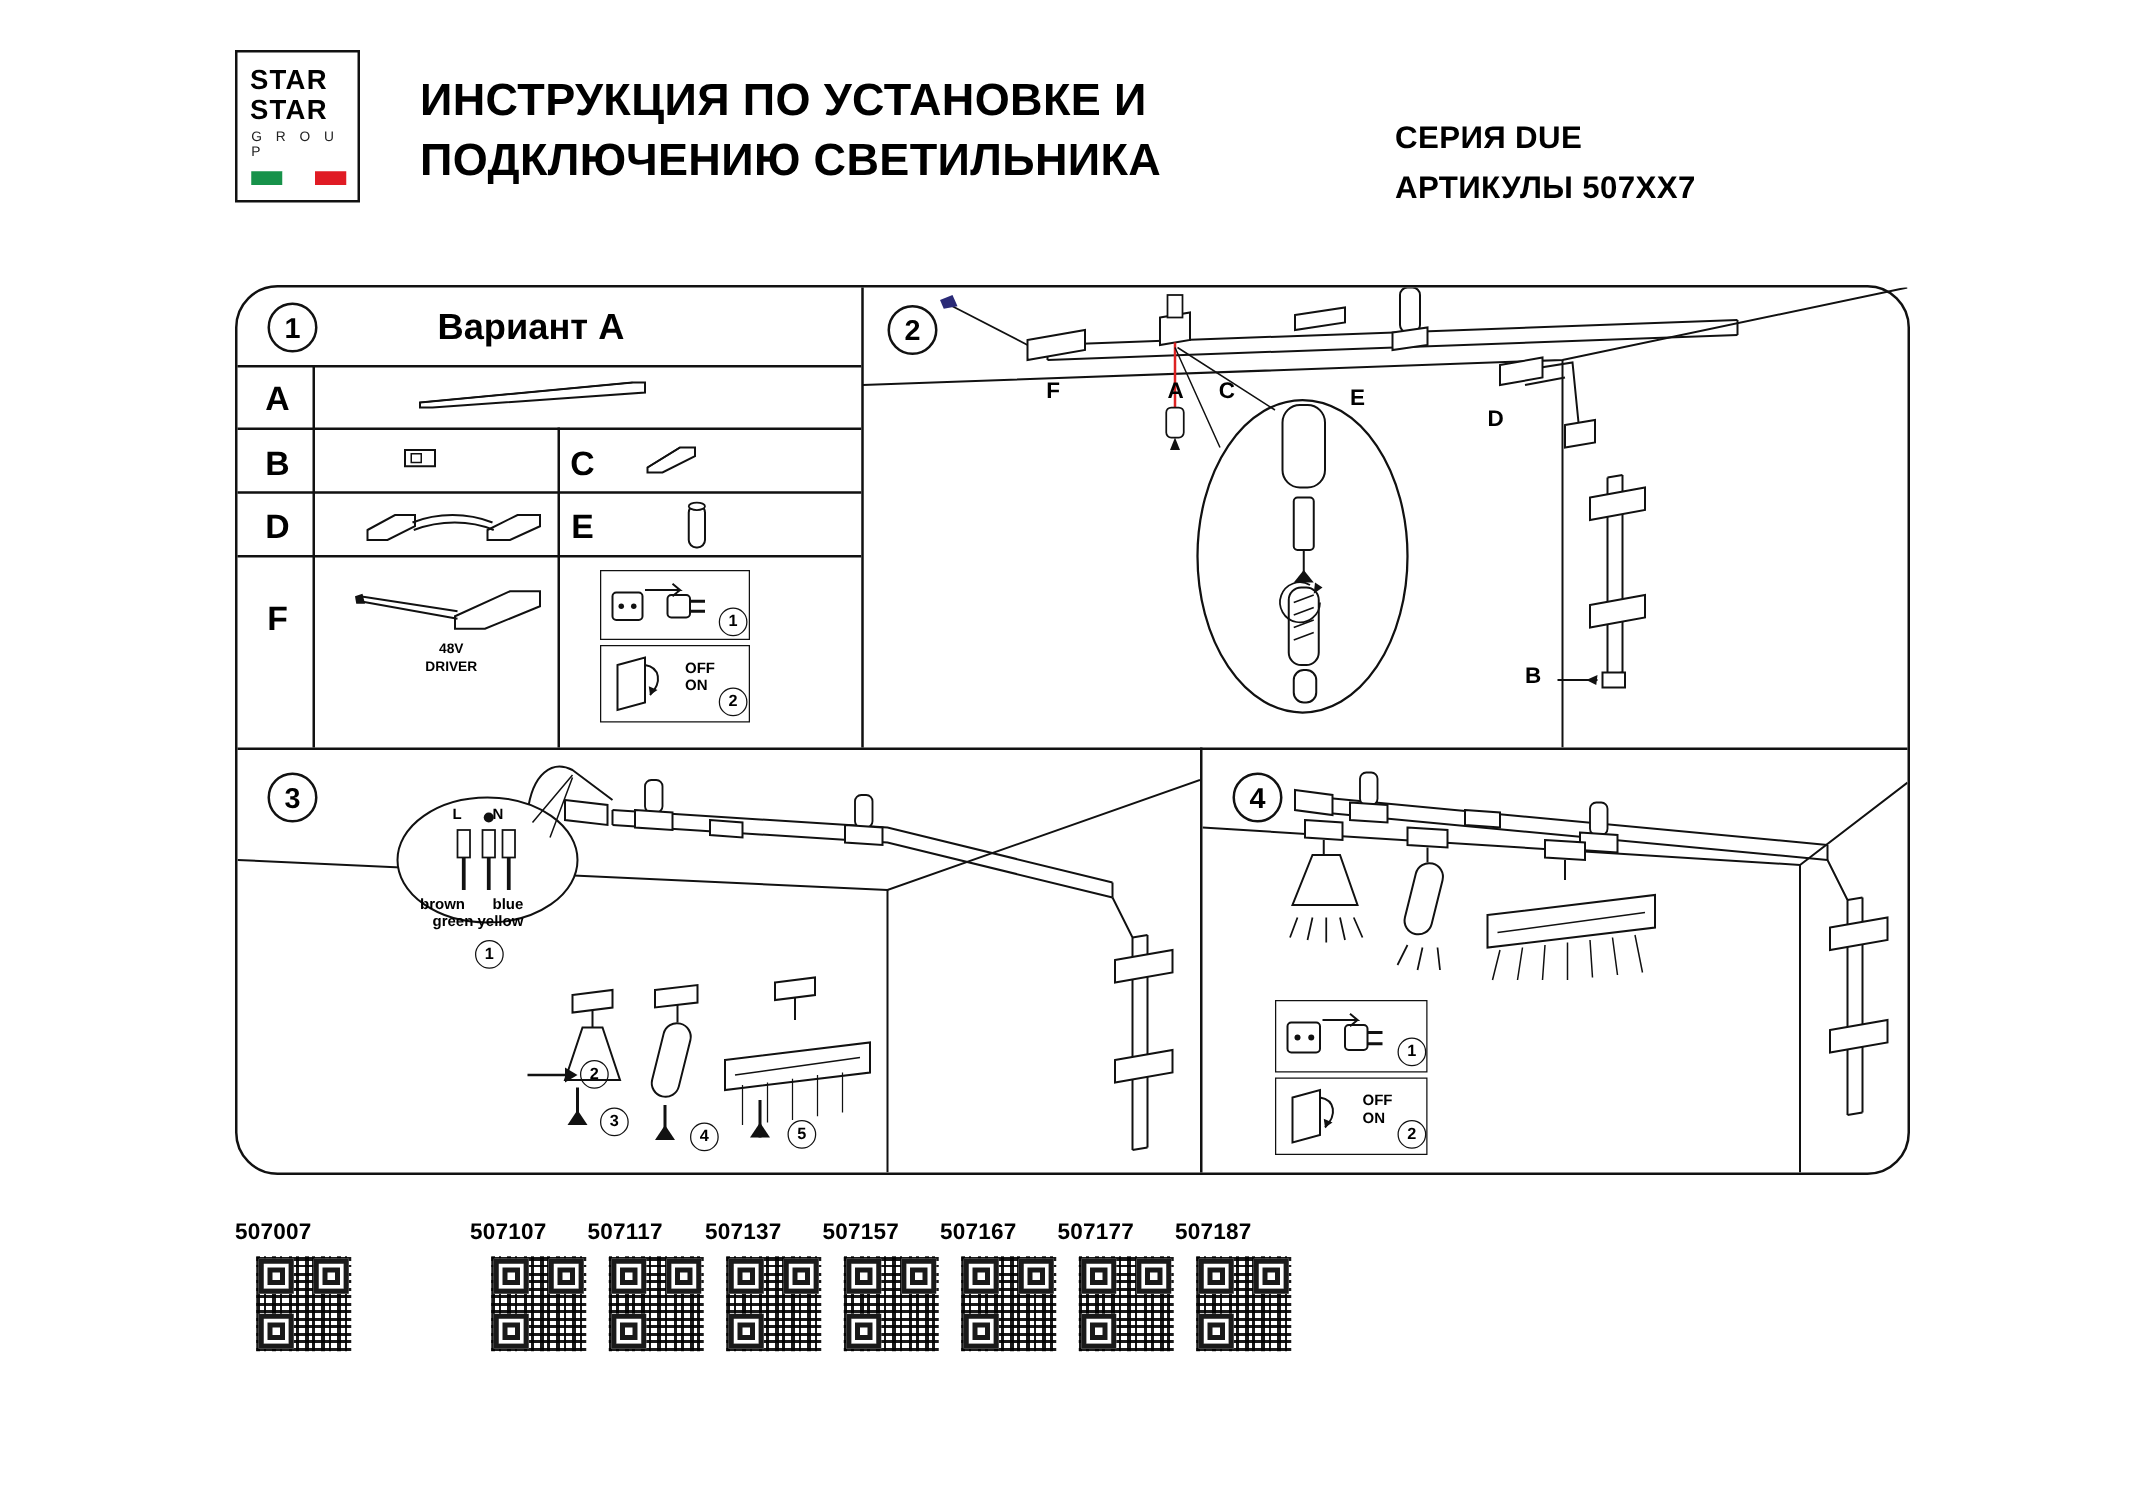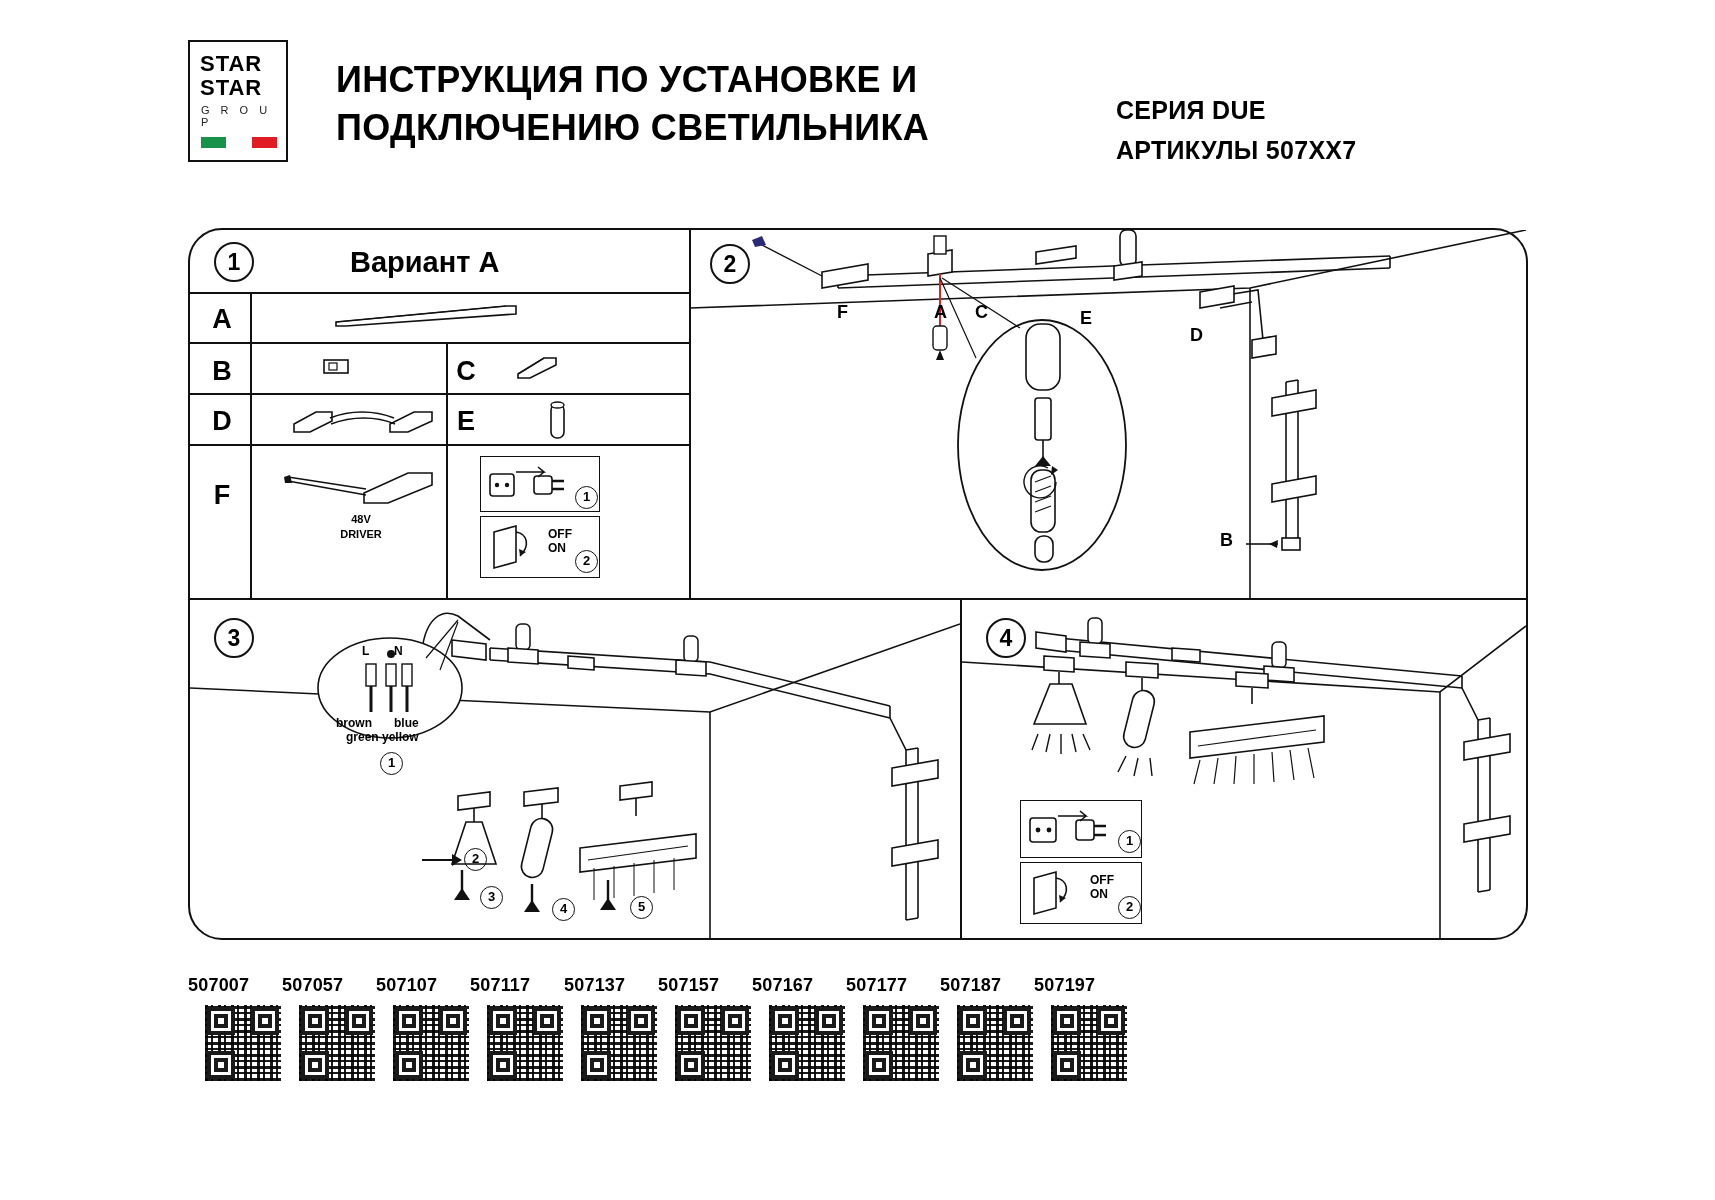--- a/index.html
+++ b/index.html
@@ -420,26 +420,20 @@
 
   </div>
 
   <div class="qrbar">
     <div class="qritem" style="left:0px;">
       <div class="code">507007</div>
       <div class="qr">
           <i></i>
         </div>
     </div>
-    <div class="qritem" style="left:94px;">
-      <div class="code">507057</div>
-      <div class="qr">
-          <i></i>
-        </div>
-    </div>
     <div class="qritem" style="left:188px;">
       <div class="code">507107</div>
       <div class="qr">
           <i></i>
         </div>
     </div>
     <div class="qritem" style="left:282px;">
       <div class="code">507117</div>
       <div class="qr">
           <i></i>
@@ -468,21 +462,15 @@
       <div class="qr">
           <i></i>
         </div>
     </div>
     <div class="qritem" style="left:752px;">
       <div class="code">507187</div>
       <div class="qr">
           <i></i>
         </div>
     </div>
-    <div class="qritem" style="left:846px;">
-      <div class="code">507197</div>
-      <div class="qr">
-          <i></i>
-        </div>
-    </div>
   </div>
 
 </div>
 
 </body></html>

